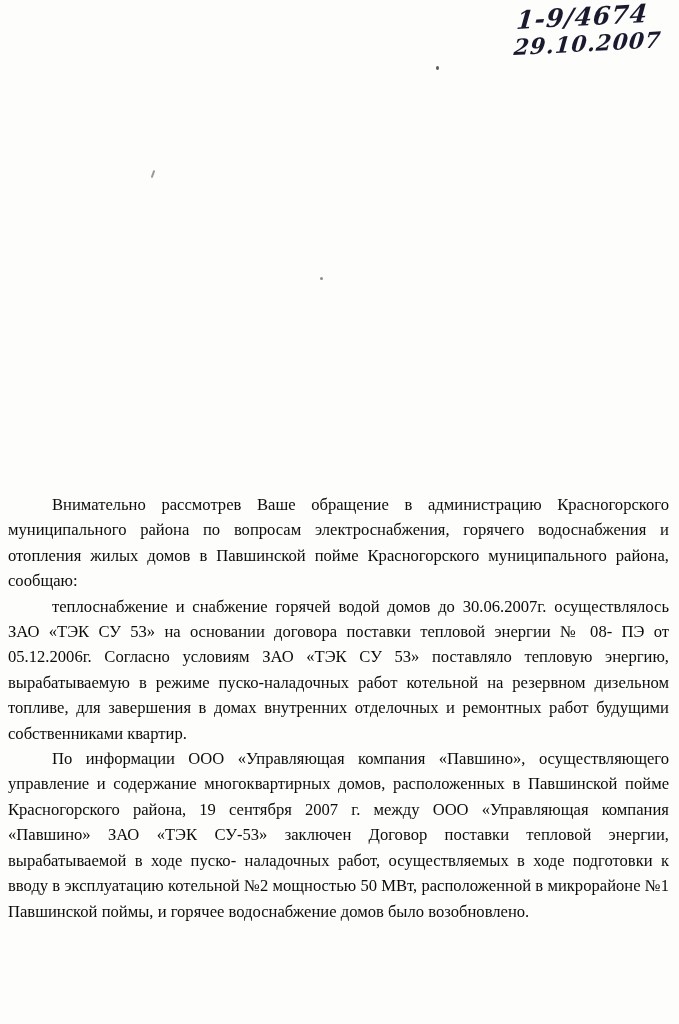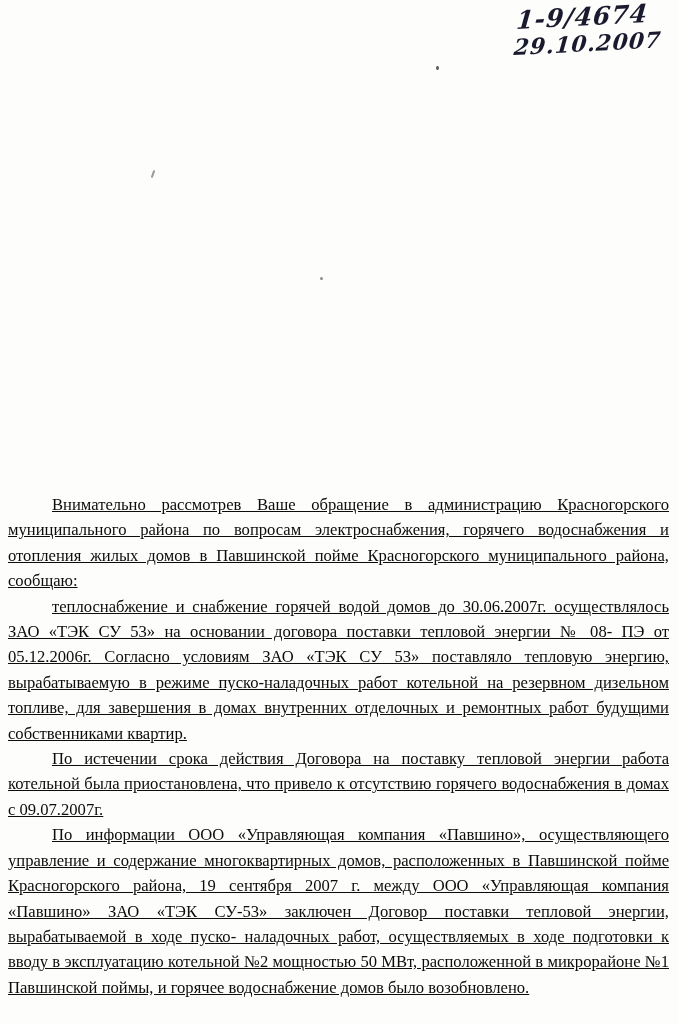--- a/index.html
+++ b/index.html
@@ -65,37 +65,35 @@
     top: 492px;
     font-size: 16.6px;
     line-height: 25.4px;
     text-align: justify;
     text-justify: inter-word;
     color: #0c0c0c;
   }
   .body-text p {
     margin: 0;
     text-indent: 44px;
-    text-decoration: underline;
   }
 </style>
 </head>
 <body>
 
 <div class="page">
 
   <div class="handwriting">
     <span class="line1">1-9/4674</span>
     <span class="line2">29.10.2007</span>
   </div>
 
   <div class="speck s1"></div>
   <div class="speck s2"></div>
   <div class="speck s3"></div>
 
   <div class="body-text">
     <p>Внимательно рассмотрев Ваше обращение в администрацию Красногорского муниципального района по вопросам электроснабжения, горячего водоснабжения и отопления жилых домов в Павшинской пойме Красногорского муниципального района, сообщаю:</p>
     <p>теплоснабжение и снабжение горячей водой домов до 30.06.2007г. осуществлялось ЗАО «ТЭК СУ 53» на основании договора поставки тепловой энергии № 08- ПЭ от 05.12.2006г. Согласно условиям ЗАО «ТЭК СУ 53» поставляло тепловую энергию, вырабатываемую в режиме пуско-наладочных работ котельной на резервном дизельном топливе, для завершения в домах внутренних отделочных и ремонтных работ будущими собственниками квартир.</p>
-    <p>По истечении срока действия Договора на поставку тепловой энергии работа котельной была приостановлена, что привело к отсутствию горячего водоснабжения в домах с 09.07.2007г.</p>
     <p>По информации ООО «Управляющая компания «Павшино», осуществляющего управление и содержание многоквартирных домов, расположенных в Павшинской пойме Красногорского района, 19 сентября 2007 г. между ООО «Управляющая компания «Павшино» ЗАО «ТЭК СУ-53» заключен Договор поставки тепловой энергии, вырабатываемой в ходе пуско- наладочных работ, осуществляемых в ходе подготовки к вводу в эксплуатацию котельной №2 мощностью 50 МВт, расположенной в микрорайоне №1 Павшинской поймы, и горячее водоснабжение домов было возобновлено.</p>
   </div>
 
 </div>
 
 </body></html>

